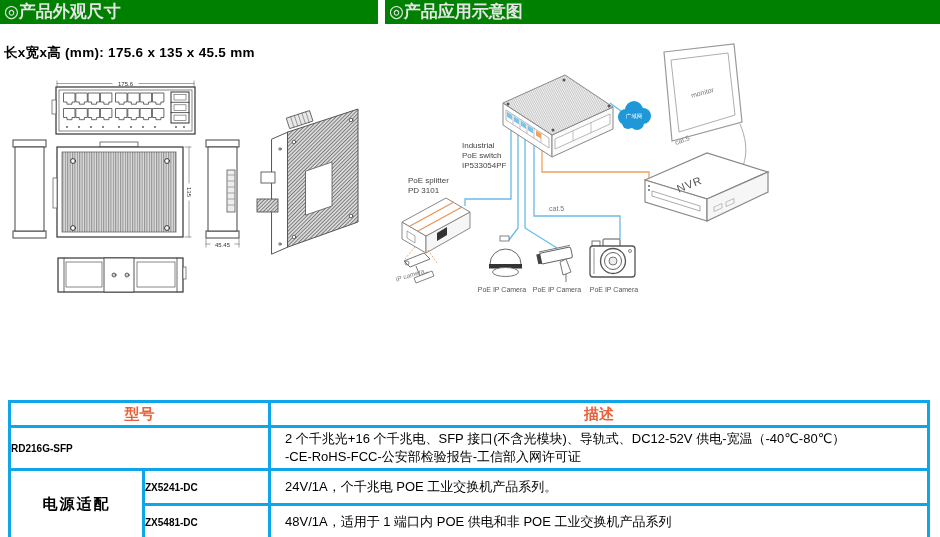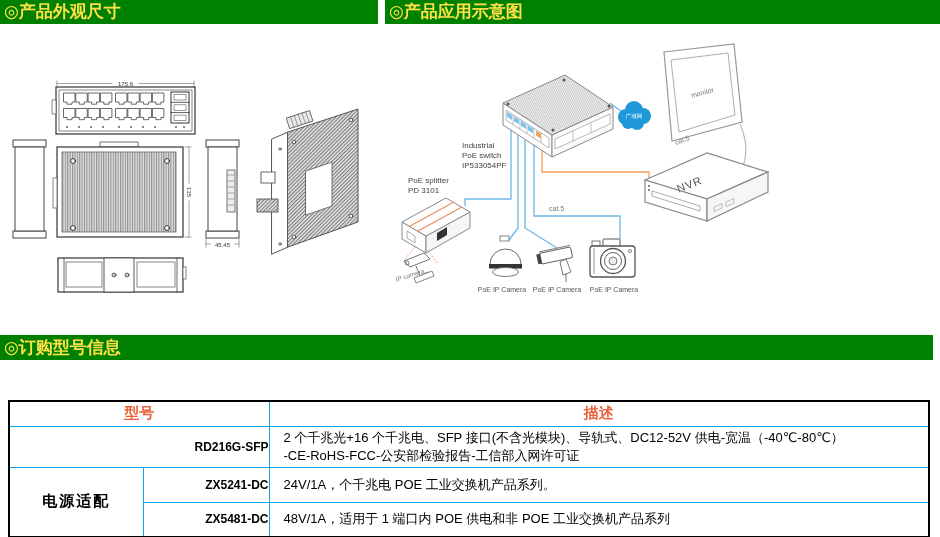--- a/index.html
+++ b/index.html
@@ -1,55 +1,55 @@
 <!DOCTYPE html>
 <html><head>
 <meta charset="utf-8">
 <style>
   * { margin:0; padding:0; box-sizing:border-box; }
   body { background:#fff; font-family:"Liberation Sans","DejaVu Sans",sans-serif; }
   .page { position:relative; width:940px; height:537px; background:#fff; overflow:hidden; }
 
-  .bar { position:absolute; height:24px; background:#008000; color:#fde047;
+  .bar { position:absolute; height:24px; background:#008000; color:#e5e5e5;
          font-weight:bold; font-size:17px; line-height:24px; padding-left:4px; z-index:3; }
   .bar1 { left:0; top:9; width:378px; }
   .bar2 { left:385px; top:9; width:568px; }
   .bar3 { left:0; top:335px; width:933px; height:25px; line-height:25px; }
 
   .dims-note { position:absolute; left:4px; top:44px; font-size:13.5px; font-weight:bold;
                color:#000; letter-spacing:0.3px; z-index:3; }
 
   svg.fig { position:absolute; left:0; top:0; width:940px; height:335px; z-index:1; }
   svg text { font-family:"Liberation Sans","DejaVu Sans",sans-serif; }
   .dimtxt { font-size:6px; fill:#333; }
   .lbl { fill:#444; }
 
   table.order { position:absolute; left:8px; top:400px; width:922px;
                 border-collapse:collapse; table-layout:fixed; z-index:3;
                 font-size:13px; color:#000; }
-  table.order td { border:1px solid #0ea5e9; vertical-align:middle;margin-top:14px; }
+  table.order td { border:3px solid #0ea5e9; vertical-align:middle;margin-top:14px; }
   table.order { border:2px solid #000; }
   td.hdr { color:#E8613B; font-weight:bold; font-size:15px; text-align:center; height:25px; }
-  td.model { font-weight:bold; font-size:12px; text-align:right; }
+  td.model { font-weight:bold; font-size:10px; text-align:left; }
   td.group { font-weight:bold; font-size:15px; text-align:center; letter-spacing:2px; }
   td.desc { padding:2px 14px; line-height:18px; }
   tr.r1 { height:40px; }
   tr.r2, tr.r3 { height:35px; }
   .wavy { text-decoration-style:wavy; text-decoration-color:#d00;
           text-decoration-thickness:1px; text-underline-offset:2px; }
 </style>
 </head>
 <body>
 
 <div class="page">
 
   <div class="bar bar1">◎产品外观尺寸</div>
   <div class="bar bar2">◎产品应用示意图</div>
-  <div class="bar bar3">◎订购型号信息</div>
-
+
+  <div class="dims-note">长x宽x高 (mm): 175.6 x 135 x 45.5 mm</div>
 
   <svg class="fig" viewBox="0 0 940 335">
     <defs>
       <pattern id="vfins" width="2.4" height="4" patternUnits="userSpaceOnUse">
         <rect width="2.4" height="4" fill="#dedede"></rect>
         <line x1="0.6" y1="0" x2="0.6" y2="4" stroke="#6a6a6a" stroke-width="0.8"></line>
       </pattern>
       <pattern id="diagfins" width="2.6" height="2.6" patternUnits="userSpaceOnUse" patternTransform="rotate(45)">
         <rect width="2.6" height="2.6" fill="#dcdcdc"></rect>
         <line x1="0.5" y1="0" x2="0.5" y2="2.6" stroke="#555" stroke-width="0.7"></line>

